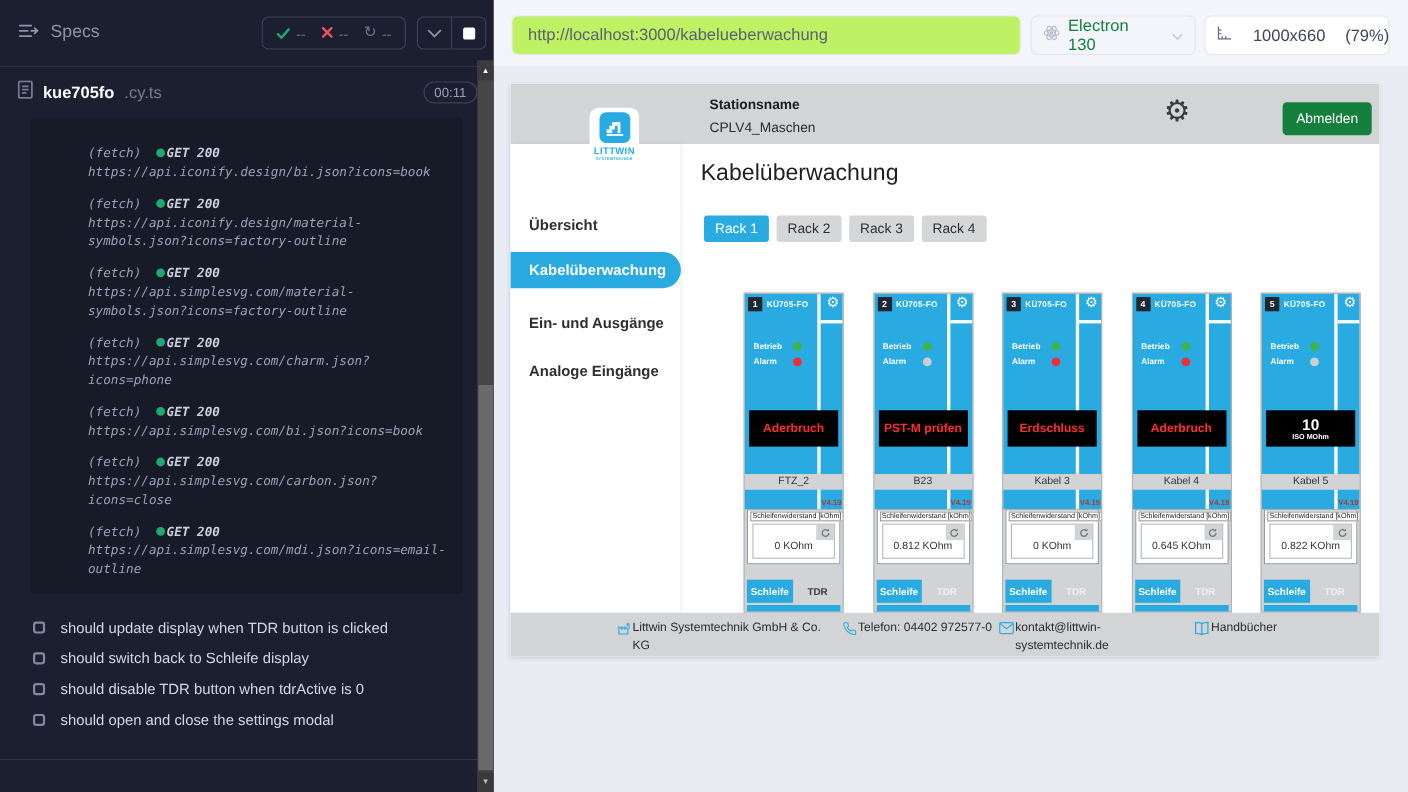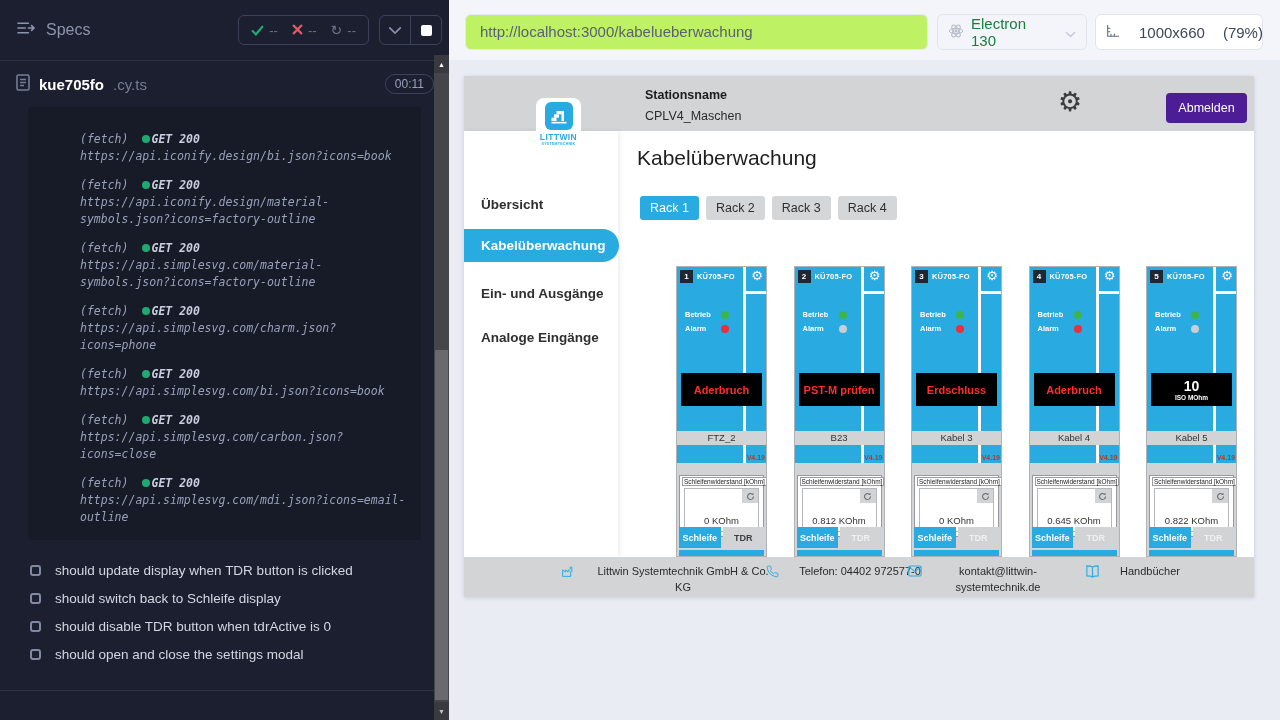--- a/index.html
+++ b/index.html
@@ -62,21 +62,21 @@
   .app { position:absolute; left:15px; top:76px; width:790px; height:521px; background:#ffffff; box-shadow:0 1px 4px rgba(60,64,90,.18); overflow:hidden; }
   .app-header { position:absolute; top:0; left:0; right:0; height:55px; background:#d2d4d6; }
   .logo { position:absolute; left:72px; top:22px; width:45px; height:61px; background:#ffffff; border-radius:8px; z-index:5; display:flex; flex-direction:column; align-items:center; padding-top:4px; }
   .logo-mark { width:28px; height:28px; background:#29abe2; border-radius:6px; display:flex; align-items:center; justify-content:center; }
   .logo-brand { font-size:8.5px; font-weight:bold; color:#29abe2; letter-spacing:.4px; margin-top:2px; }
   .logo-sub { font-size:3.5px; font-weight:bold; color:#29abe2; letter-spacing:.3px; }
   .station { position:absolute; left:181px; top:12px; }
   .station-label { font-size:12.5px; font-weight:bold; color:#1c1c1c; }
   .station-value { font-size:12.5px; color:#2b2b2b; margin-top:7px; }
   .app-gear { position:absolute; left:594px; top:12px; font-family:"DejaVu Sans", sans-serif; font-size:27px; color:#3b3b3d; cursor:pointer; background:none; border:none; line-height:1; }
-  .logout-btn { position:absolute; left:702px; top:17px; width:81px; height:30px; background:#4c1d95; color:#ffffff; border:none; border-radius:4px; font-size:12.5px; font-family:"Liberation Sans", sans-serif; cursor:pointer; }
+  .logout-btn { position:absolute; left:702px; top:17px; width:81px; height:30px; background:#15803d; color:#ffffff; border:none; border-radius:4px; font-size:12.5px; font-family:"Liberation Sans", sans-serif; cursor:pointer; }
 
   .app-sidebar { position:absolute; left:0; top:55px; width:154px; bottom:40px; background:#ffffff; box-shadow:2px 0 5px rgba(0,0,0,.07); z-index:3; }
   .side-item { position:absolute; left:17px; font-size:13.5px; font-weight:bold; color:#2f2f2f; cursor:pointer; }
   .side-item.i0 { top:66px; }
   .side-item.i2 { top:155px; }
   .side-item.i3 { top:199px; }
   .side-active { position:absolute; left:0; top:98px; width:155px; height:33px; background:#29abe2; border-radius:0 17px 17px 0; color:#ffffff; font-size:13.5px; font-weight:bold; display:flex; align-items:center; padding-left:17px; cursor:pointer; }
 
   .app-main { position:absolute; left:154px; top:55px; right:0; bottom:40px; background:#ffffff; }
   .page-title { position:absolute; left:19px; top:15px; font-size:21px; font-weight:400; color:#1f1f1f; }
@@ -103,34 +103,34 @@
   .led.red { background:#ee2e3a; }
   .led.gray { background:#c9ced2; }
   .msg { position:absolute; left:4px; right:4px; top:106px; height:33px; background:#000000; display:flex; flex-direction:column; align-items:center; justify-content:center; z-index:2; }
   .msg-main { font-size:11px; font-weight:bold; color:#ff2d2d; }
   .msg.iso .msg-main { color:#ffffff; font-size:14px; }
   .msg-sub { font-size:6.5px; font-weight:bold; color:#ffffff; }
   .cable-label { position:absolute; left:0; right:0; top:164px; height:14px; background:#d1d3d4; font-size:9.5px; color:#333333; text-align:center; line-height:14px; z-index:2; }
   .ver-strip { position:absolute; left:0; right:0; top:178px; height:18px; background:#29abe2; }
   .ver-strip .vd2 { position:absolute; right:20px; top:0; width:3px; height:18px; background:#ffffff; }
   .ver { position:absolute; right:1px; bottom:2px; font-size:7px; font-weight:bold; color:#b03a2e; }
-  .panel { position:absolute; left:2px; right:2px; top:208px; height:62px; background:#ffffff; border:1px solid #97999c;padding-left:13px; }
+  .panel { position:absolute; left:2px; right:2px; top:196px; height:50px; background:#ffffff; border:1px solid #97999c;padding-left:13px; }
   .panel-label { position:absolute; left:2px; top:1px; font-size:6.5px; color:#222222; border:1px solid #9a9c9f; background:#ffffff; padding:0 1px; white-space:nowrap; }
   .value-box { position:absolute; left:4px; right:4px; top:12px; bottom:4px; border:1px solid #b5b8bb; background:#ffffff; }
   .refresh-btn { position:absolute; right:0; top:0; width:16px; height:14px; background:#d1d3d4; border:none; display:flex; align-items:center; justify-content:center; cursor:pointer; }
   .value { position:absolute; left:0; right:0; bottom:5px; text-align:center; font-size:9.5px; color:#333333; }
   .btn-row { position:absolute; left:2px; right:2px; top:260px; height:21px; display:flex; gap:2px; }
   .btn-row button { flex:1; border:none; font-size:9px; font-weight:bold; font-family:"Liberation Sans", sans-serif; cursor:pointer; }
   .schleife-btn { background:#29abe2; color:#ffffff; }
   .tdr-btn { background:#d1d3d4; color:#3c4043; }
   .tdr-btn.off { color:#eef0f1; cursor:default; }
   .bottom-strip { position:absolute; left:2px; right:2px; top:283px; height:12px; background:#29abe2; }
 
   .app-footer { position:absolute; left:0; right:0; bottom:0; height:40px; background:#d2d4d6; z-index:6; }
-  .foot-item { position:absolute; top:7px; display:flex; gap:20px; font-size:11px; color:#2b2b2b; line-height:1.45;text-align:center; }
+  .foot-item { position:absolute; top:7px; display:flex; gap:1px; font-size:11px; color:#2b2b2b; line-height:1.45; }
   .foot-item svg { flex:0 0 auto; margin-top:1px; }
   .fi0 { left:97px; } .fi0 .ft { width:178px; }
   .fi1 { left:302px; } .fi1 .ft { width:122px; }
   .fi2 { left:444px; } .fi2 .ft { width:112px; }
   .fi3 { left:621px; }
 </style>
 </head>
 <body>
 
 <div class="stage">

